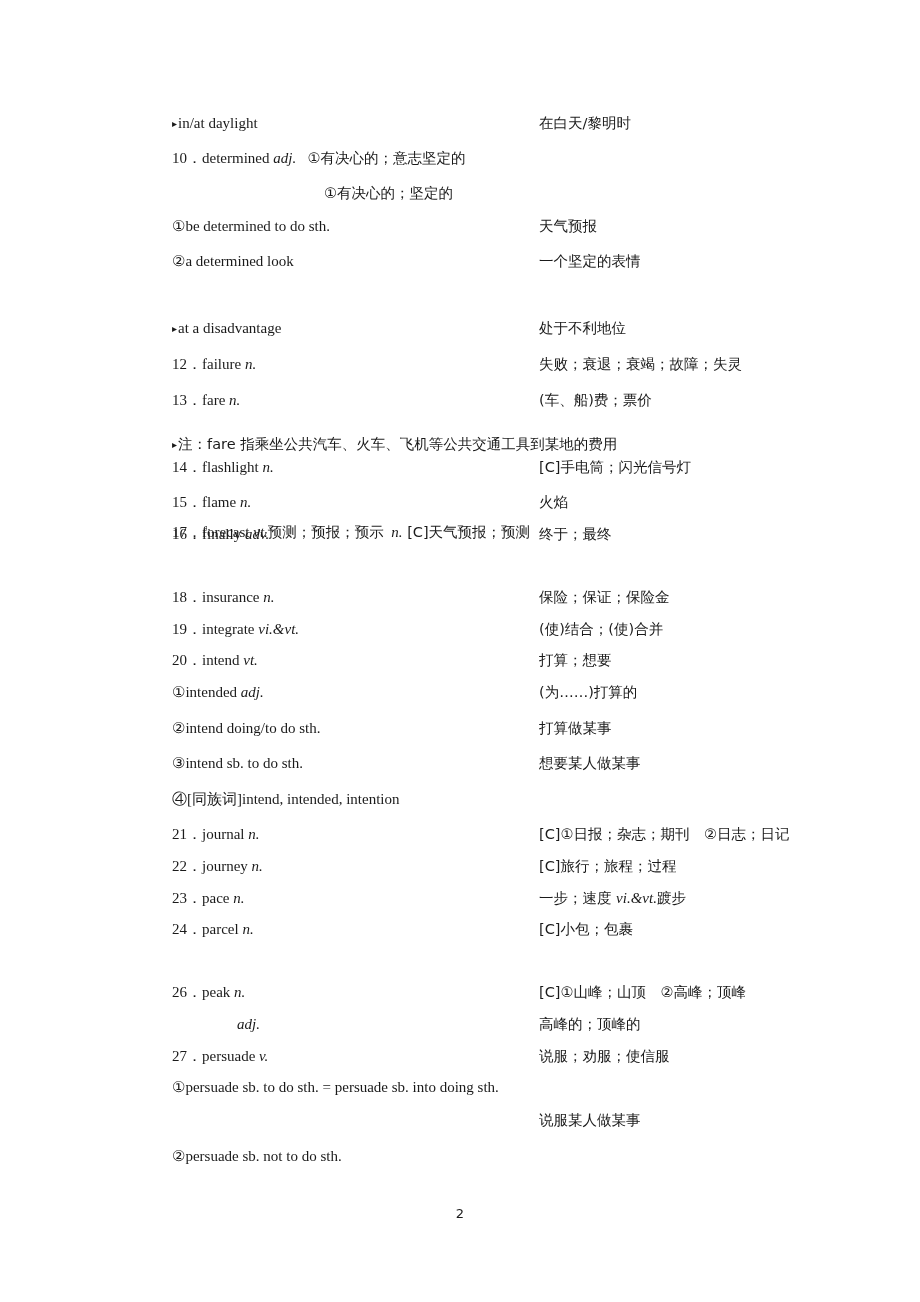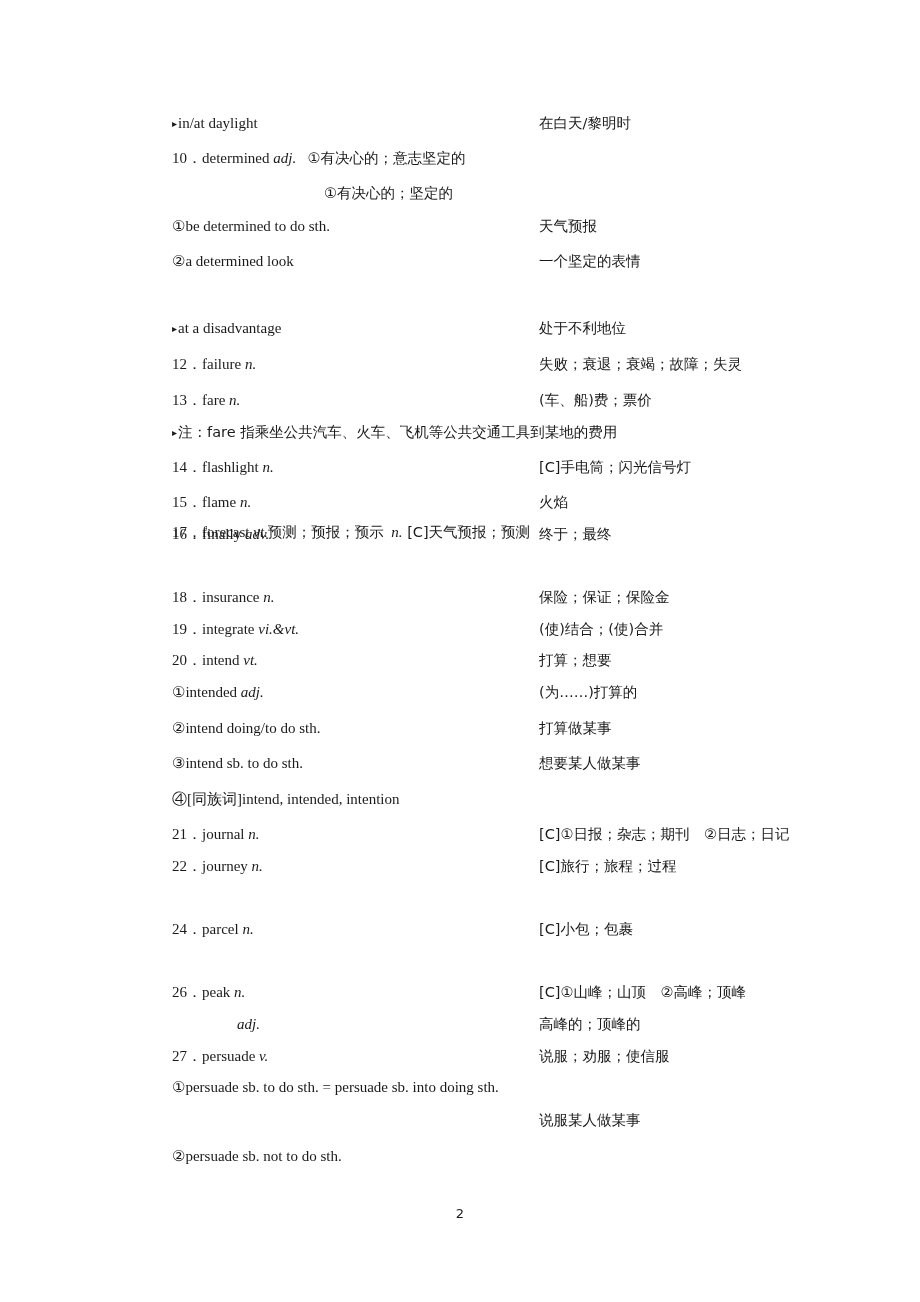--- a/index.html
+++ b/index.html
@@ -52,21 +52,21 @@
   <div class="row" style="top:352px">
     <span class="en"><span>12．</span><span>failure</span> <i>n.</i></span>
     <span class="zh">失败；衰退；衰竭；故障；失灵</span>
   </div>
 
   <div class="row" style="top:388px">
     <span class="en"><span>13．</span><span>fare</span> <i>n.</i></span>
     <span class="zh">(车、船)费；票价</span>
   </div>
 
-  <div class="row" style="top:420px">
+  <div class="row" style="top:432px">
     <span class="en"><span class="tri">▸</span><span class="cjk">注：fare 指乘坐公共汽车、火车、飞机等公共交通工具到某地的费用</span></span>
   </div>
 
   <div class="row" style="top:455px">
     <span class="en"><span>14．</span><span>flashlight</span> <i>n.</i></span>
     <span class="zh">[C]手电筒；闪光信号灯</span>
   </div>
 
   <div class="row" style="top:490px">
     <span class="en"><span>15．</span><span>flame</span> <i>n.</i></span>
@@ -119,20 +119,24 @@
   <div class="row" style="top:822px">
     <span class="en"><span>21．</span><span>journal</span> <i>n.</i></span>
     <span class="zh">[C]①日报；杂志；期刊　②日志；日记</span>
   </div>
 
   <div class="row" style="top:854px">
     <span class="en"><span>22．</span><span>journey</span> <i>n.</i></span>
     <span class="zh">[C]旅行；旅程；过程</span>
   </div>
 
+  <div class="row" style="top:886px">
+    <span class="en"><span>23．</span><span>pace</span> <i>n.</i></span>
+    <span class="zh"><span>一步；速度</span>&nbsp;<i style="font-family:'Liberation Serif',serif;font-size:15px">vi.&amp;vt.</i><span>踱步</span></span>
+  </div>
 
   <div class="row" style="top:917px">
     <span class="en"><span>24．</span><span>parcel</span> <i>n.</i></span>
     <span class="zh">[C]小包；包裹</span>
   </div>
 
 
   <div class="row" style="top:980px">
     <span class="en"><span>26．</span><span>peak</span> <i>n.</i></span>
     <span class="zh">[C]①山峰；山顶　②高峰；顶峰</span>

